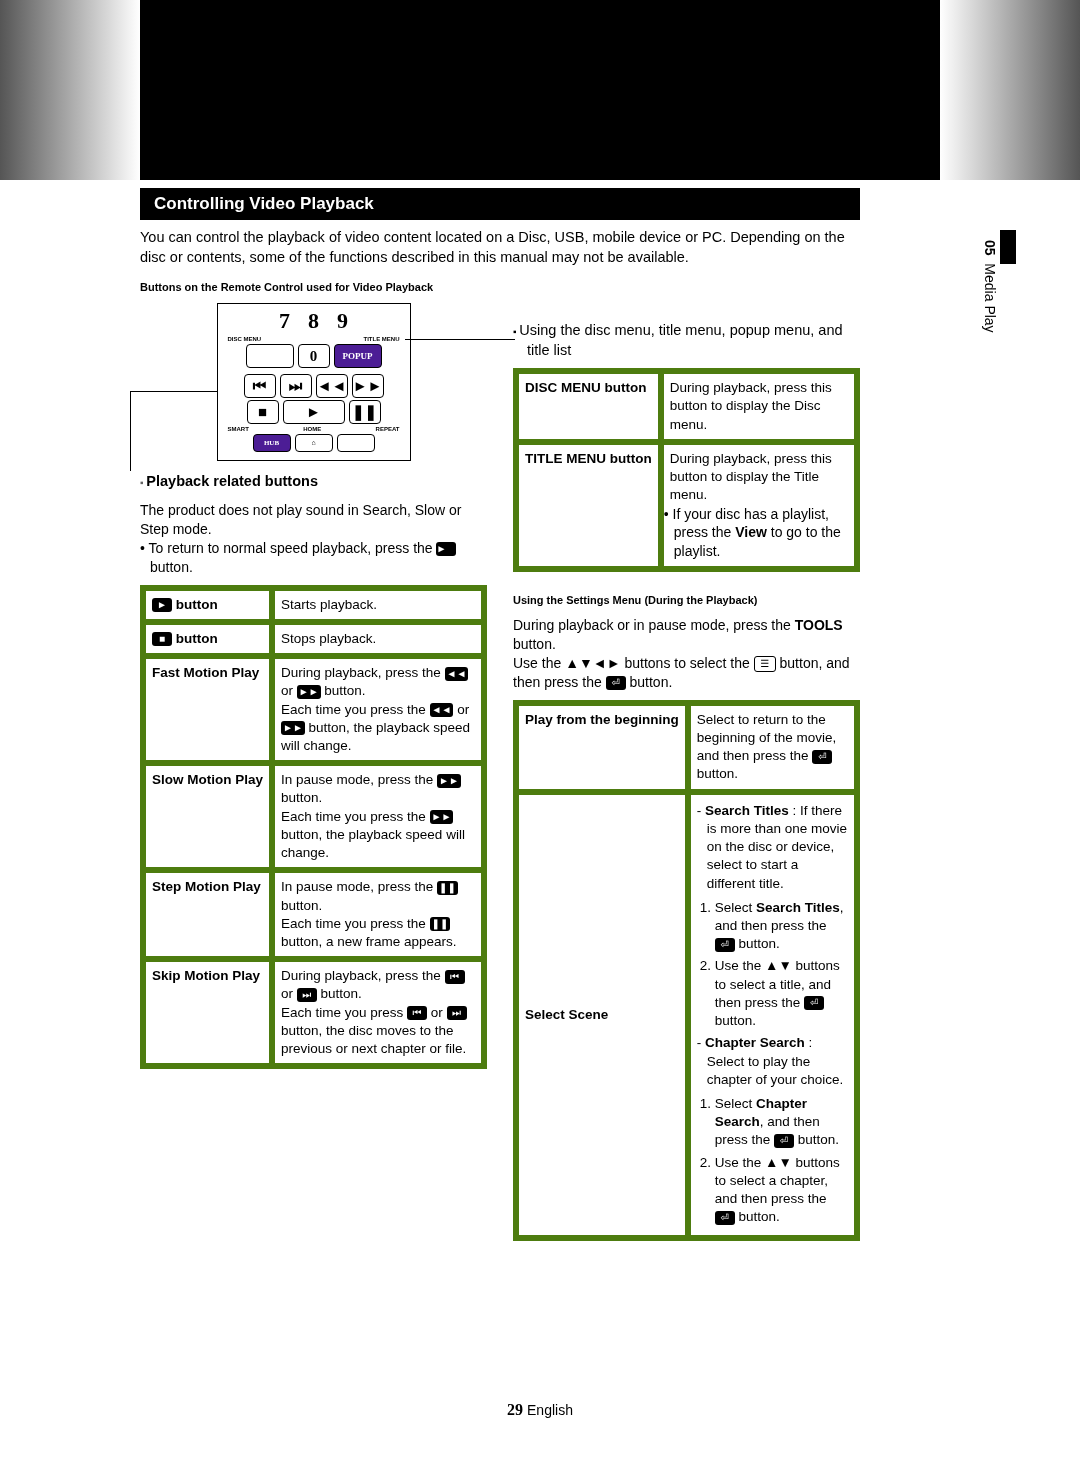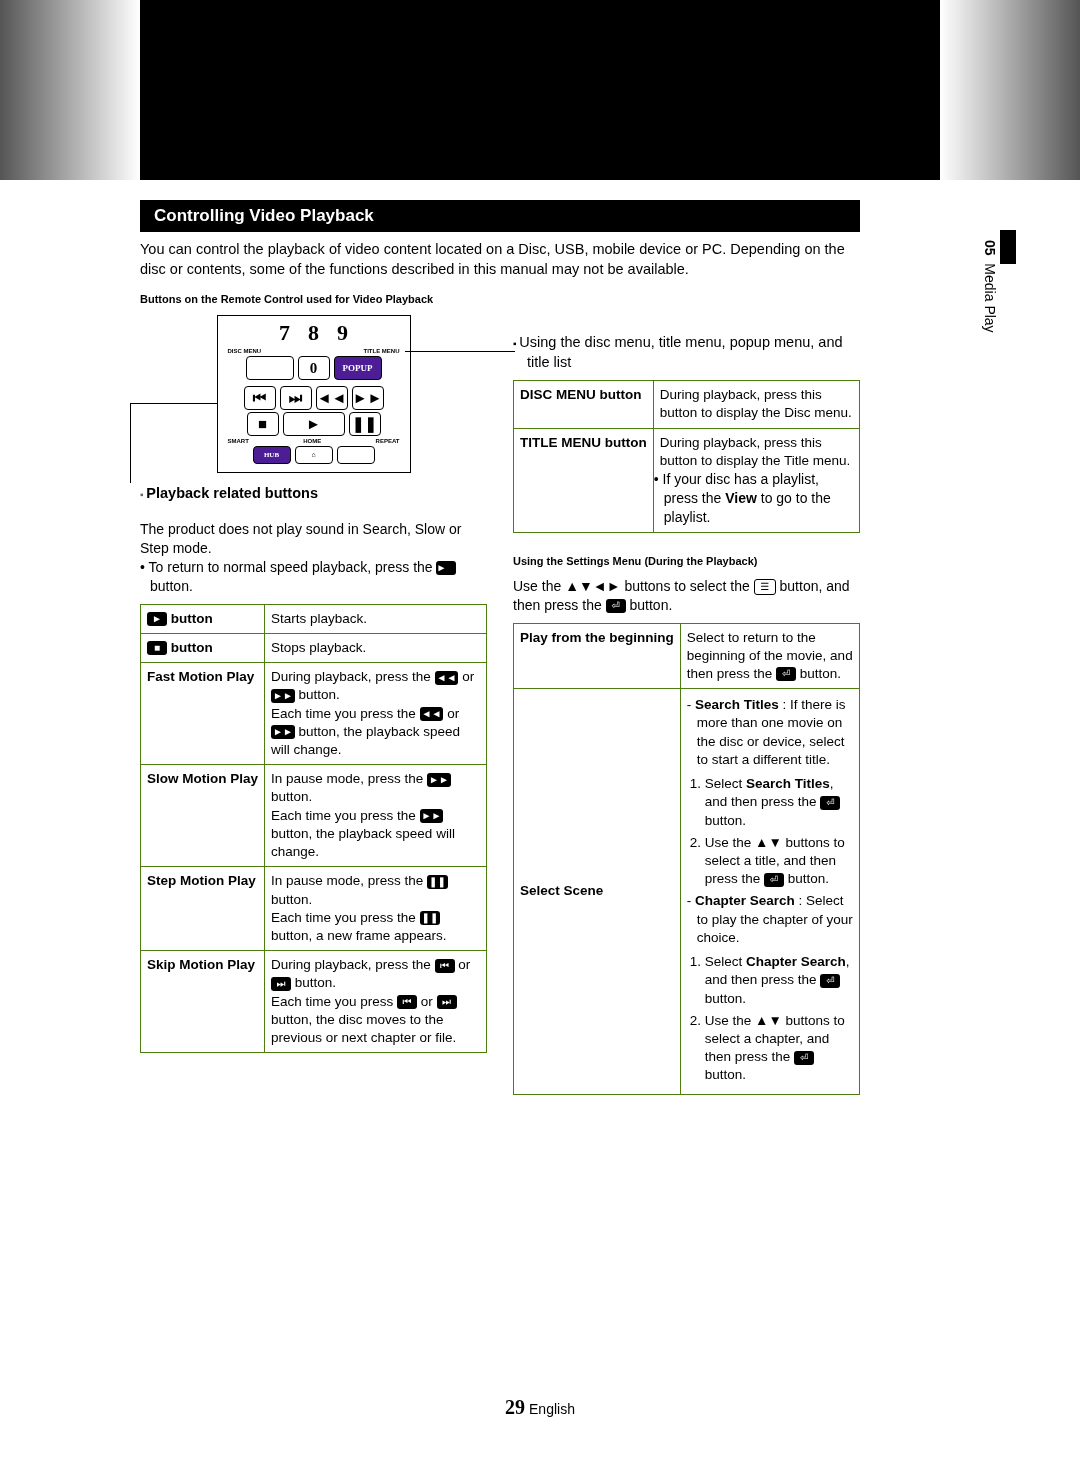--- a/index.html
+++ b/index.html
@@ -31,21 +31,21 @@
   }
   .top-black {
     position: absolute;
     left: 140px; right: 140px; top: 0;
     height: 180px;
     background: #000;
   }
   .content {
     position: absolute;
     left: 140px;
-    top: 200px;
+    top: 188px;
     width: 720px;
   }
   .section-bar {
     background: #000;
     color: #fff;
     font-weight: bold;
     font-size: 17px;
     padding: 6px 14px;
     margin-bottom: 8px;
   }
@@ -106,39 +106,39 @@
     font-family: "Times New Roman", serif;
     font-size: 15px;
     font-weight: bold;
     background: #fff;
   }
   .rbtn.black { background: #4c1d95; color: #fff; font-size: 9px; }
   .rbtn.small { font-size: 7px; font-weight: bold; min-width: 36px; height: 16px; }
   .playback-sub {
     font-weight: bold;
     font-size: 14.5px;
-    margin: 6px 0 19px 0;
+    margin: 6px 0 12px 0;
   }
   .playback-sub::before {
     content: "▪ ";
     color: #666;
     font-size: 10px;
     vertical-align: middle;
   }
   .para { font-size: 14px; line-height: 1.35; }
   .bullet { font-size: 14px; line-height: 1.35; margin-left: 10px; text-indent: -10px; }
   .bullet::before { content: "• "; }
   table.tbl {
     border-collapse: collapse;
     width: 100%;
     margin-top: 8px;
     font-size: 13.5px;
   }
   table.tbl td {
-    border: 1px solid #4d7c0f;
+    border: 6px solid #4d7c0f;
     padding: 5px 6px;
     vertical-align: top;
     line-height: 1.35;
   }
   table.tbl td.label {
     font-weight: bold;
     white-space: nowrap;
   }
   .icon {
     display: inline-block;
@@ -172,21 +172,21 @@
   }
   .pagefoot {
     position: absolute;
     left: 0; right: 0;
     bottom: 58px;
     text-align: center;
     font-size: 14px;
   }
   .pagefoot .pnum {
     font-family: "Times New Roman", serif;
-    font-size: 20px;
+    font-size: 16px;
     font-weight: bold;
     margin-right: 4px;
   }
   .lead-line-h {
     position: absolute;
     border-top: 1px solid #000;
   }
   .lead-line-v {
     position: absolute;
     border-left: 1px solid #000;
@@ -341,20 +341,23 @@
               <span>During playback, press this button to display the Title menu.</span>
               <div class="bullet" style="margin-left:4px">
                 <span>If your disc has a playlist, press the </span><b>View</b><span> to go to the playlist.</span>
               </div>
             </td>
           </tr>
         </tbody>
           </table>
 
         <div class="subhead" style="margin-top:22px">Using the Settings Menu (During the Playback)</div>
+        <div class="para">
+          <span>During playback or in pause mode, press the </span><b>TOOLS</b><span> button.</span>
+        </div>
         <div class="para">
           <span>Use the ▲▼◄► buttons to select the </span><span class="icon light">☰</span><span> button, and then press the </span><span class="icon">⏎</span><span> button.</span>
         </div>
 
         <table class="tbl">
           <tbody>
               <tr>
             <td class="label">Play from the beginning</td>
             <td>
               <span>Select to return to the beginning of the movie, and then press the </span><span class="icon">⏎</span><span> button.</span>

